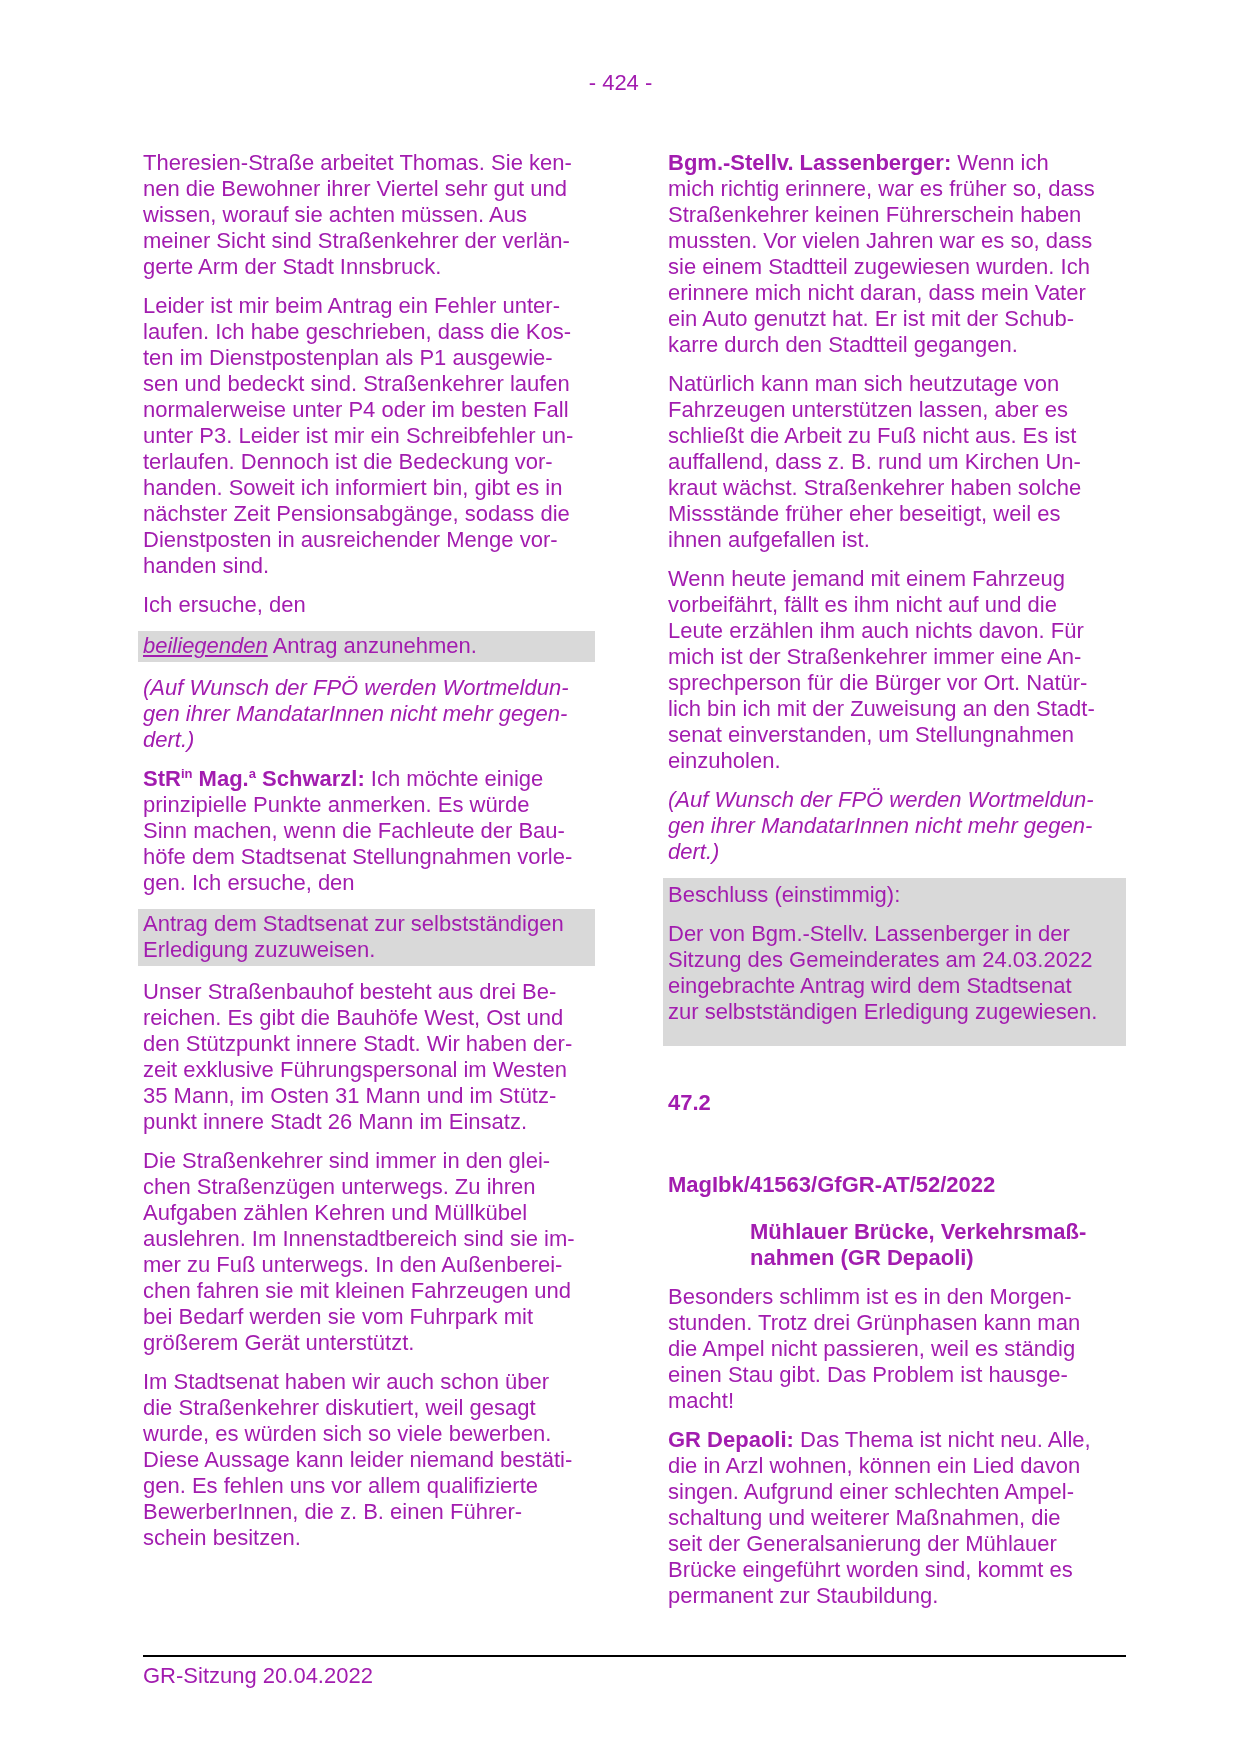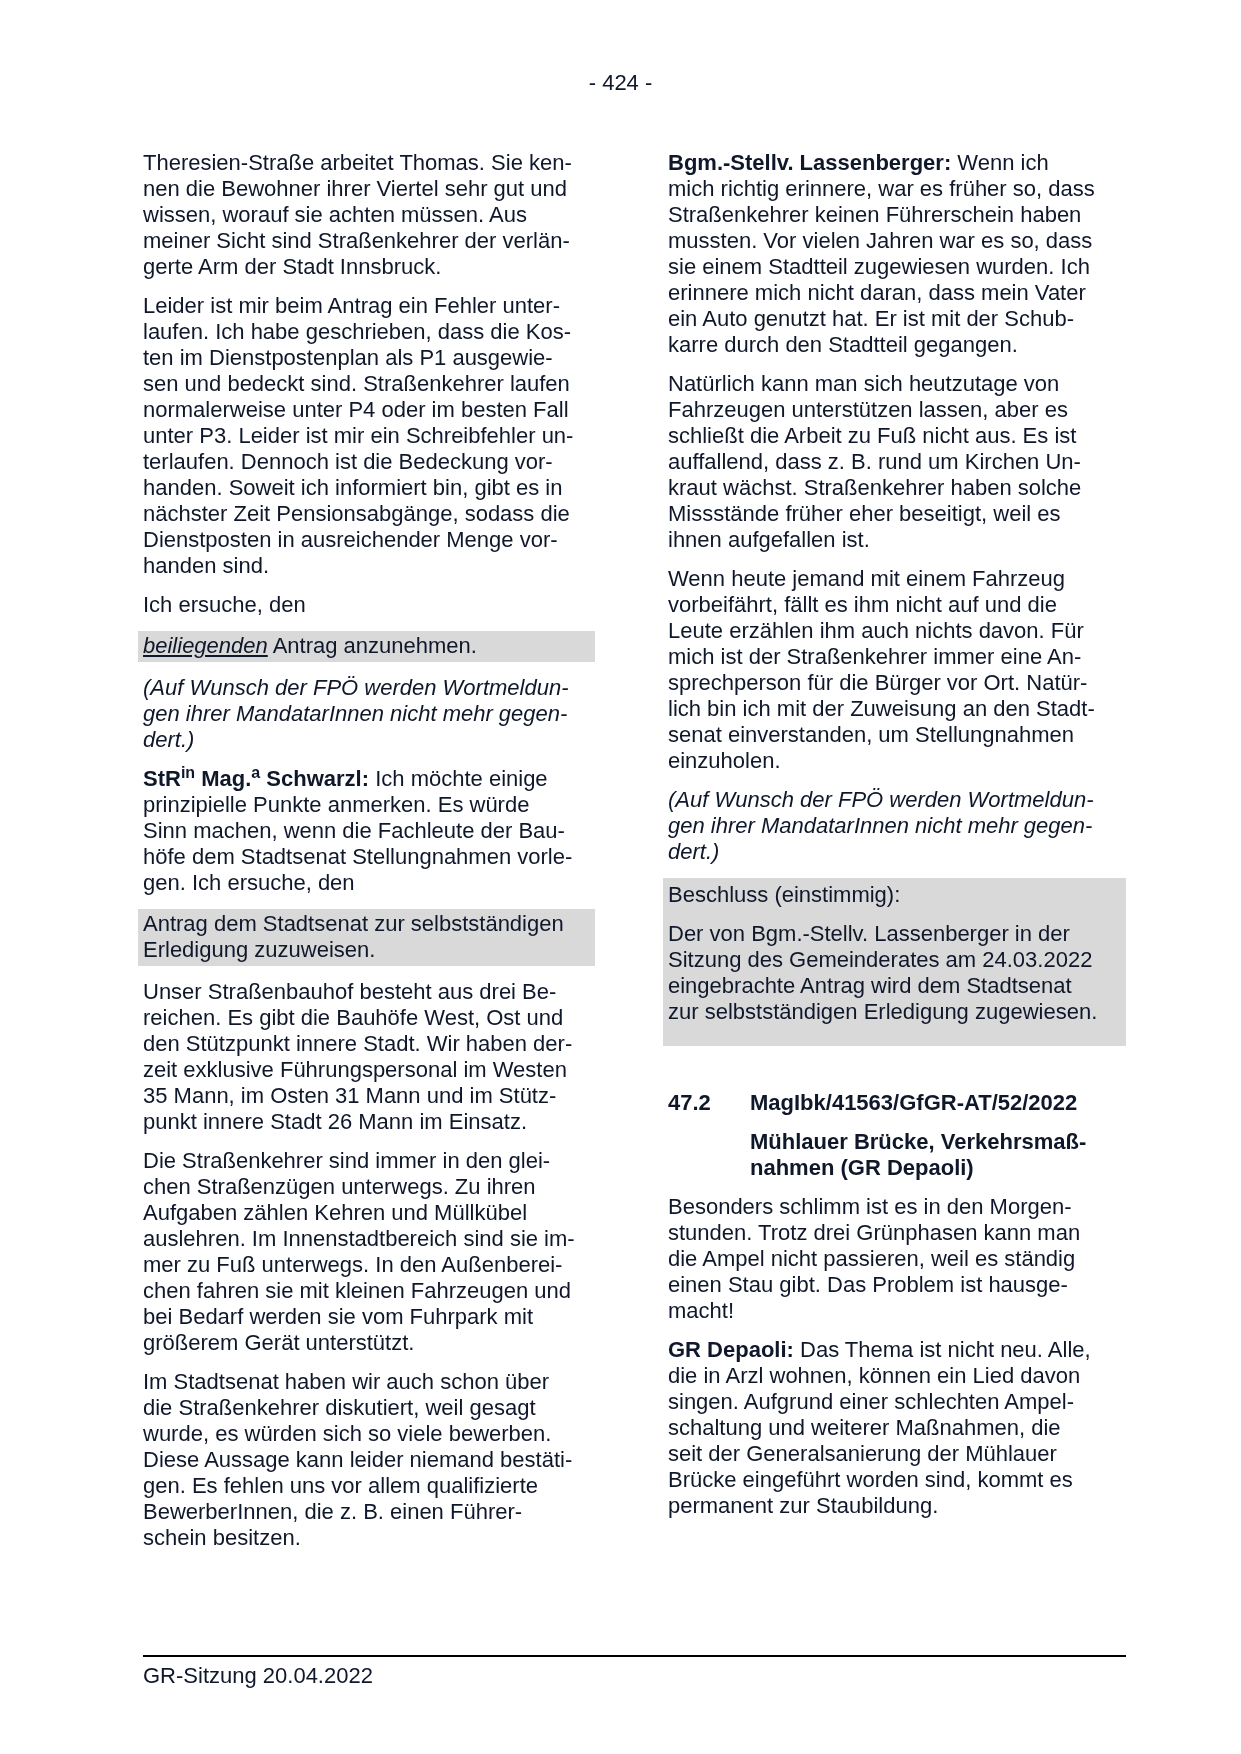--- a/index.html
+++ b/index.html
@@ -6,21 +6,21 @@
   html, body {
     margin: 0;
     padding: 0;
     background: #ffffff;
   }
   .page {
     position: relative;
     width: 1241px;
     height: 1754px;
     background: #ffffff;
-    color: #0f172a;
+    color: #a21caf;
     font-family: "Liberation Sans", "DejaVu Sans", sans-serif;
     font-size: 22px;
     line-height: 26px;
     overflow: hidden;
   }
   .page-number {
     position: absolute;
     top: 70px;
     left: 0;
     width: 100%;
@@ -32,39 +32,40 @@
   }
   .col-left  { left: 143px; width: 452px; }
   .col-right { left: 668px; width: 458px; }
   .para {
     margin: 0 0 13px 0;
     white-space: pre;
   }
   .italic { font-style: italic; }
   .lead   { font-weight: bold; }
   sup {
-    font-size: 16px;
+    font-size: 13px;
     line-height: 0;
   }
   .highlight {
     background: #d9d9d9;
     margin-left: -5px;
     padding: 2px 0 3px 5px;
   }
   .decision-block {
     background: #d9d9d9;
     margin: 0 0 13px -5px;
     padding: 4px 0 5px 5px;
   }
   .decision-block .para:last-child { margin-bottom: 16px; }
   .section {
     display: flex;
     font-weight: bold;
-    margin: 44px 0 13px 0;
+    margin: 44px 0 21px 0;
     white-space: pre;
+    flex-direction: column;
   }
   .sec-num { flex: 0 0 82px; }
   .sec-title {
     font-weight: bold;
     margin-left: 82px;
   }
   .footer-line {
     position: absolute;
     left: 143px;
     top: 1655px;

